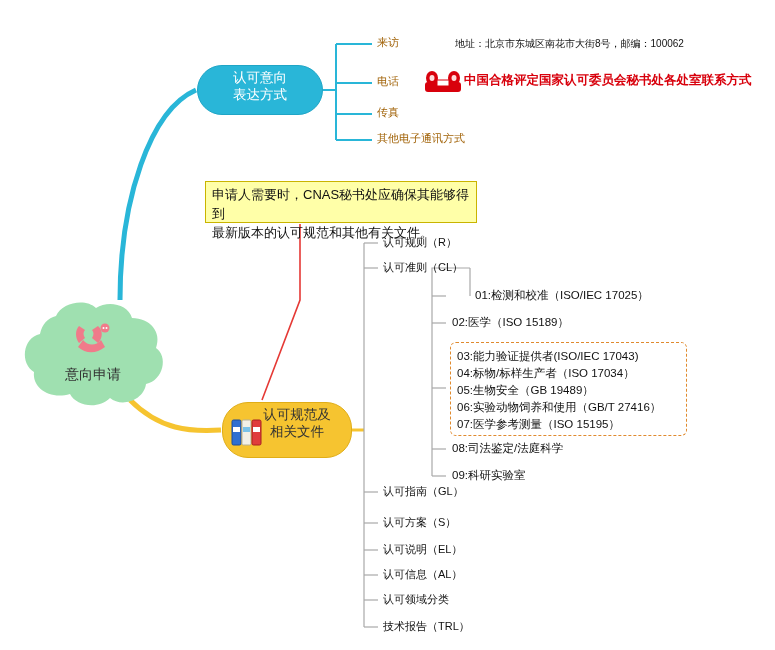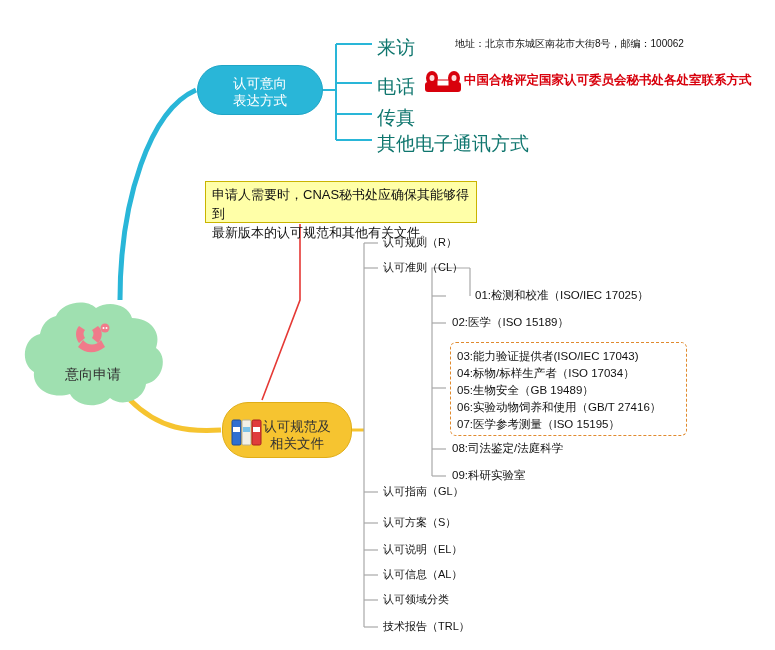--- a/index.html
+++ b/index.html
@@ -26,39 +26,39 @@
     position:absolute;left:0;top:68px;width:150px;text-align:center;
     font-size:14px;color:#333;font-weight:normal;
   }
   .root .phone{
     position:absolute;left:50%;top:22px;transform:translateX(-50%);
   }
 
   
   .pill{
     border-radius:26px;
-    display:flex;align-items:flex-end;justify-content:center;
+    display:flex;align-items:flex-start;justify-content:center;
     text-align:center;
     font-size:13.5px;
     color:#333;
     line-height:1.25;
     padding:4px 6px;
   }
   .pill-blue{background:#29b6d8;color:#ffffff;border:1px solid #1fa5c6;}
   .pill-yellow{background:#f6c430;color:#333;border:1px solid #e0ad17;}
 
   #node-expression{left:197px;top:65px;width:126px;height:50px;}
   #node-norms{left:222px;top:402px;width:130px;height:56px;padding-left:26px;}
   #node-norms .txt{font-size:13.5px;}
 
   .folder-icon{position:absolute;left:8px;top:14px;}
 
   
   .sub{
-    position:absolute;font-size:19px;color:#0f766e;white-space:nowrap;text-align:center;
+    position:absolute;font-size:11px;color:#a16207;white-space:nowrap;text-align:center;
   }
 
   
   .addr{
     position:absolute;font-size:10px;color:#111;white-space:nowrap;
   }
   .redlink{
     position:absolute;font-size:12.5px;color:#d8000c;font-weight:bold;
     white-space:nowrap;
   }

